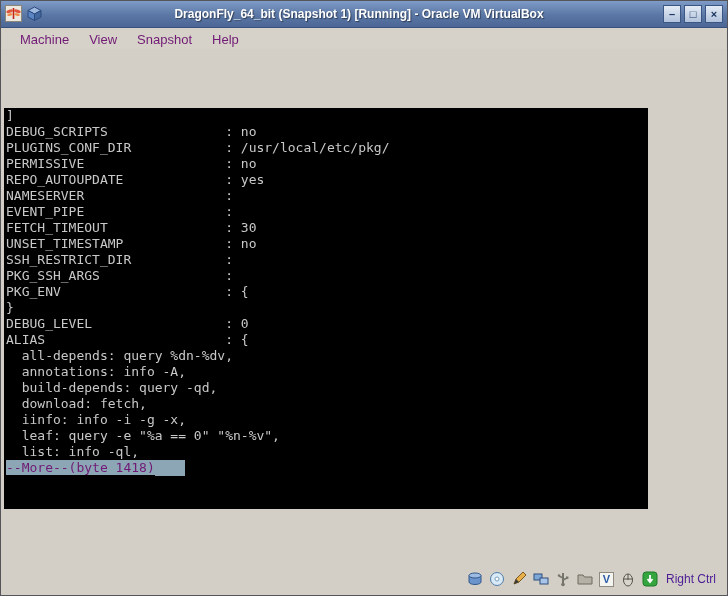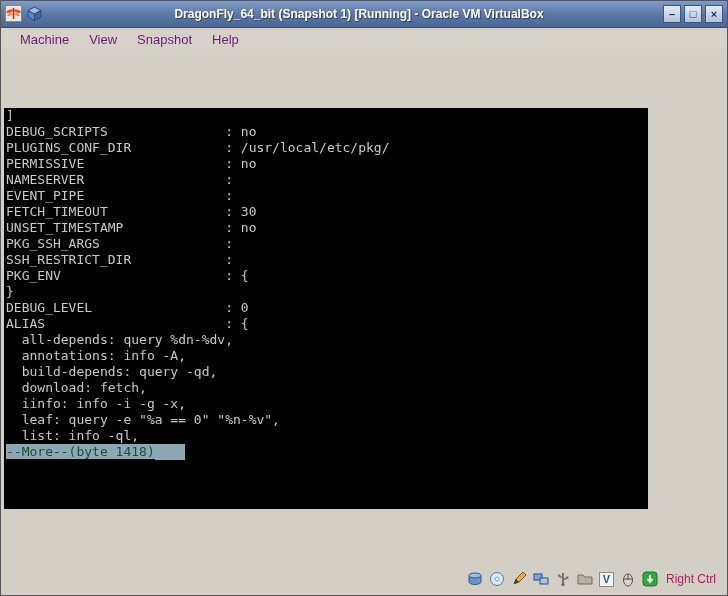--- a/index.html
+++ b/index.html
@@ -39,38 +39,38 @@
   }
   .menu-item{padding:2px 10px;cursor:default;}
   
   .terminal{
     position:absolute;left:3px;top:107px;width:644px;height:401px;
     background:#000000;color:#c8c8c8;
     font-family:"DejaVu Sans Mono",monospace;
     font-size:13px;line-height:16px;cursor:default;
   }
   .term-line{height:16px;white-space:pre;padding-left:2px;}
-  .more-prompt{background:#8da6b6;color:#14532d;white-space:pre;}
+  .more-prompt{background:#8da6b6;color:#701a75;white-space:pre;}
   .cursor-block{
     display:inline-block;width:30px;height:16px;vertical-align:top;
     background:#8da6b6;
   }
   
   .statusbar{
     position:absolute;left:1px;right:1px;bottom:1px;height:30px;
     background:#d3cfc6;display:flex;align-items:center;
     justify-content:flex-end;gap:6px;padding-right:10px;
   }
   .status-icon{width:16px;height:16px;display:block;}
   .virt-box{
     width:15px;height:15px;box-sizing:border-box;background:#f4f4f0;
     border:1px solid #8e8a80;color:#2a5aa8;font-size:11px;font-weight:bold;
     display:flex;align-items:center;justify-content:center;
   }
-  .hostkey-label{font-size:12px;color:#be185d;margin-left:2px;white-space:nowrap;}
+  .hostkey-label{font-size:12px;color:#4c1d95;margin-left:2px;white-space:nowrap;}
 </style>
 </head>
 <body>
 
 <div class="window">
 
   <div class="titlebar">
     <div class="titlebar-icons">
       <span class="tb-icon">
         <svg width="17" height="17" viewBox="0 0 17 17">
@@ -103,26 +103,27 @@
     <span class="menu-item">View</span>
     <span class="menu-item">Snapshot</span>
     <span class="menu-item">Help</span>
   </div>
 
   <div class="terminal">
     <div class="term-line">]</div>
     <div class="term-line">DEBUG_SCRIPTS               : no</div>
     <div class="term-line">PLUGINS_CONF_DIR            : /usr/local/etc/pkg/</div>
     <div class="term-line">PERMISSIVE                  : no</div>
+    <div class="term-line">REPO_AUTOUPDATE             : yes</div>
     <div class="term-line">NAMESERVER                  :</div>
     <div class="term-line">EVENT_PIPE                  :</div>
     <div class="term-line">FETCH_TIMEOUT               : 30</div>
     <div class="term-line">UNSET_TIMESTAMP             : no</div>
+    <div class="term-line">SSH_RESTRICT_DIR            :</div>
     <div class="term-line">PKG_SSH_ARGS                :</div>
-    <div class="term-line">SSH_RESTRICT_DIR            :</div>
     <div class="term-line">PKG_ENV                     : {</div>
     <div class="term-line">}</div>
     <div class="term-line">DEBUG_LEVEL                 : 0</div>
     <div class="term-line">ALIAS                       : {</div>
     <div class="term-line">  all-depends: query %dn-%dv,</div>
     <div class="term-line">  annotations: info -A,</div>
     <div class="term-line">  build-depends: query -qd,</div>
     <div class="term-line">  download: fetch,</div>
     <div class="term-line">  iinfo: info -i -g -x,</div>
     <div class="term-line">  leaf: query -e "%a == 0" "%n-%v",</div>

